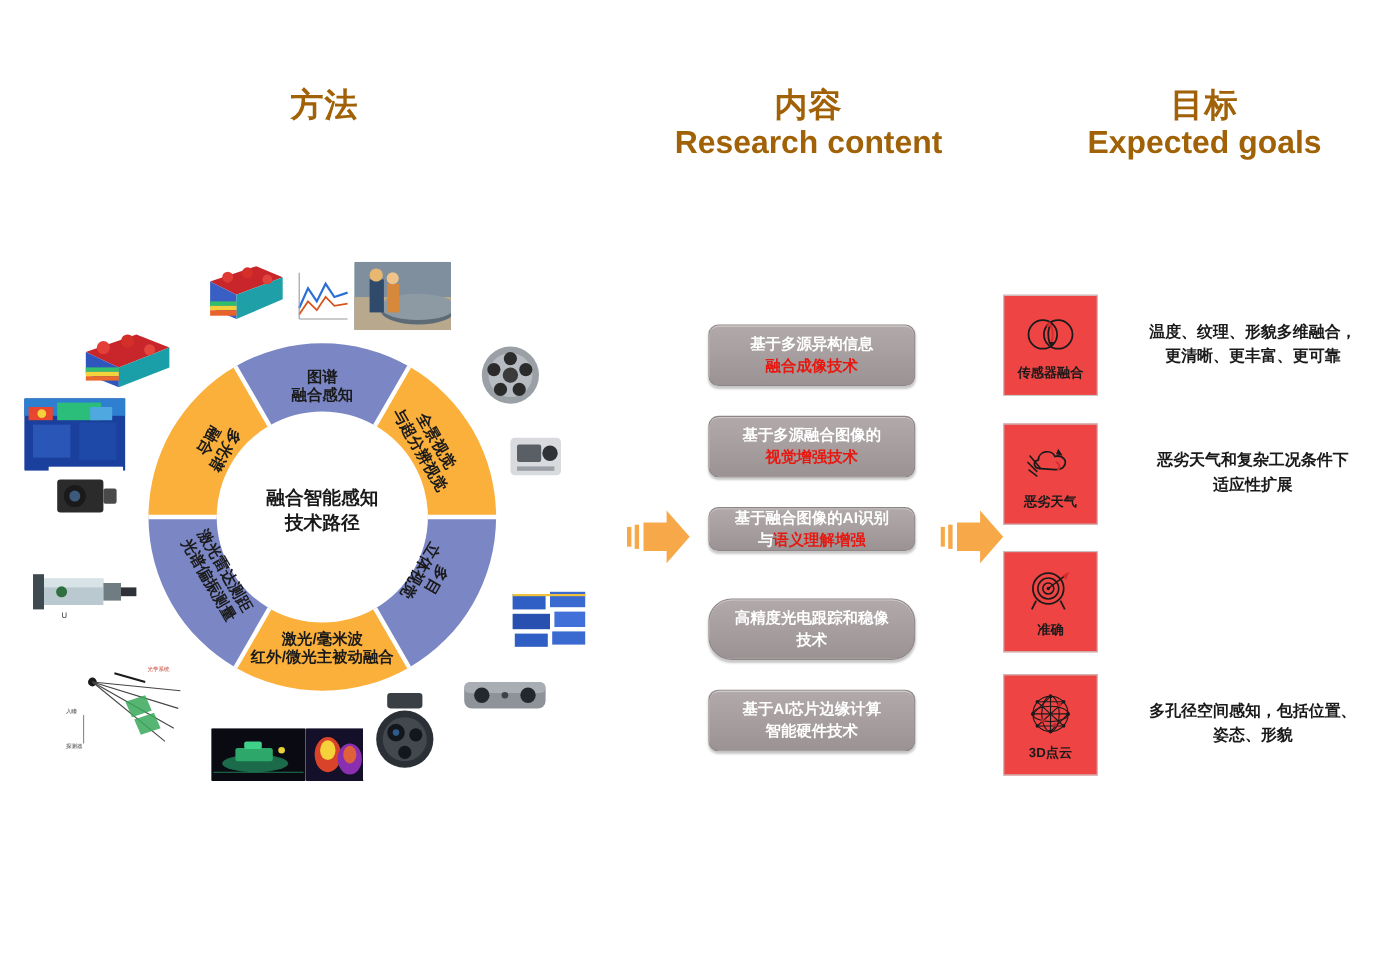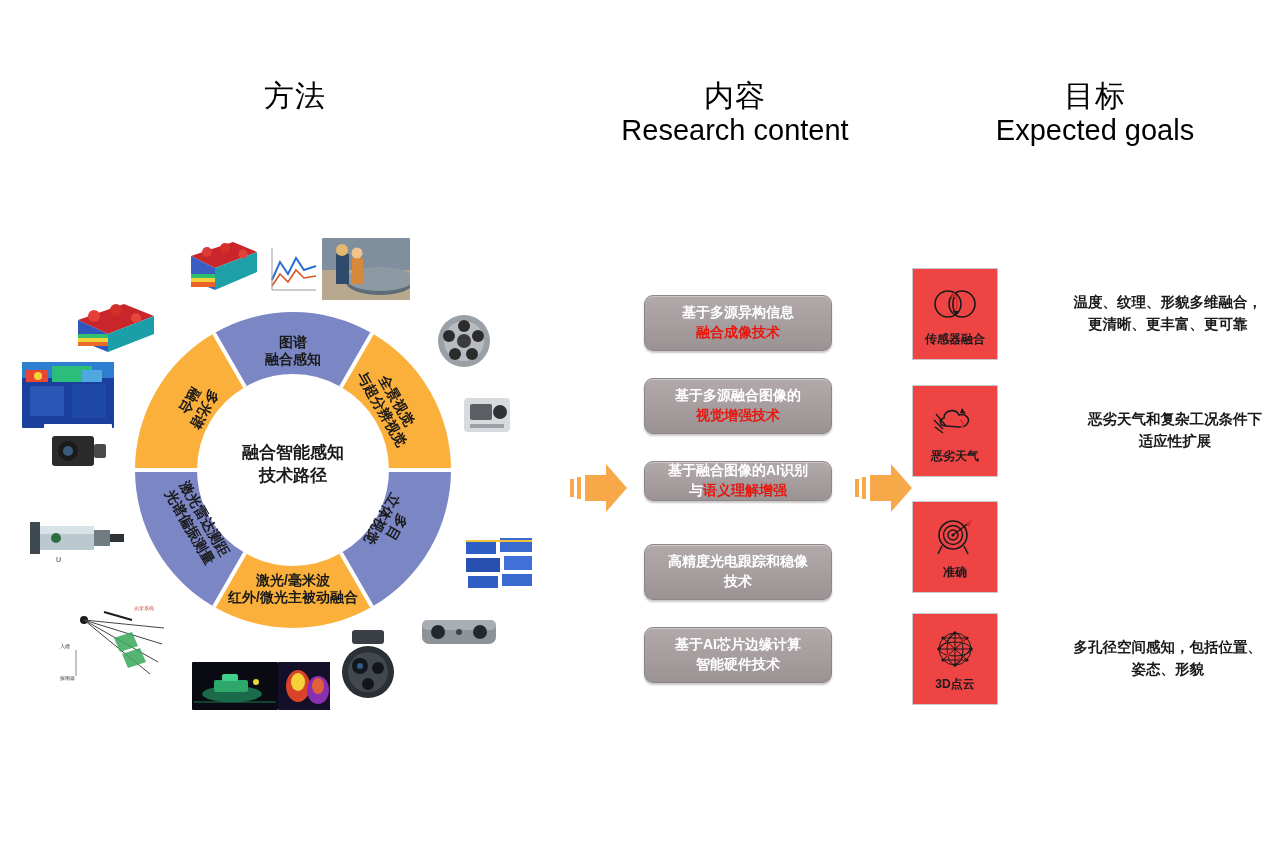--- a/index.html
+++ b/index.html
@@ -13,22 +13,22 @@
     position: relative;
     overflow: hidden;
     font-family: "Liberation Sans", "DejaVu Sans", sans-serif;
     color: #231f20;
   }
 
   
   .col-header {
     position: absolute;
     text-align: center;
-    color: #000000;
-    font-weight: normal;
+    color: #a16207;
+    font-weight: bold;
     line-height: 1.18;
     white-space: nowrap;
   }
   .col-header .cn { font-size: 30px; display: block; letter-spacing: 1px; }
   .col-header .en { font-size: 29px; display: block; }
 
   #hdr-solution { left: 165px; top: 78px; width: 260px; }
   #hdr-content  { left: 570px; top: 78px; width: 330px; }
   #hdr-goals    { left: 930px; top: 78px; width: 330px; }
 
@@ -99,21 +99,21 @@
     align-items: center;
     justify-content: center;
     padding: 7px 6px;
     box-sizing: border-box;
   }
   .content-box .hl { color: #e8170f; }
 
   #cbox-0 { top: 295px; height: 56px; }
   #cbox-1 { top: 378px; height: 56px; }
   #cbox-2 { top: 461px; height: 40px; }
-  #cbox-3 { top: 544px; height: 56px; }
+  #cbox-3 { top: 544px; height: 56px; border-radius: 21px; }
   #cbox-4 { top: 627px; height: 56px; }
 
   
   .goal-row { position: absolute; left: 912px; width: 350px; height: 92px; }
   #grow-0 { top: 268px; }
   #grow-1 { top: 385px; }
   #grow-2 { top: 501px; }
   #grow-3 { top: 613px; }
 
   .goal-card {
@@ -139,21 +139,21 @@
     white-space: nowrap;
   }
   .goal-text {
     position: absolute;
     left: 104px;
     top: 0;
     width: 246px;
     height: 92px;
     display: flex;
     align-items: center;
-    justify-content: flex-end;
+    justify-content: center;
     text-align: center;
     font-size: 14.5px;
     font-weight: bold;
     line-height: 1.5;
     color: #1a1a1a;
   }
 </style>
 </head>
 <body>
 

